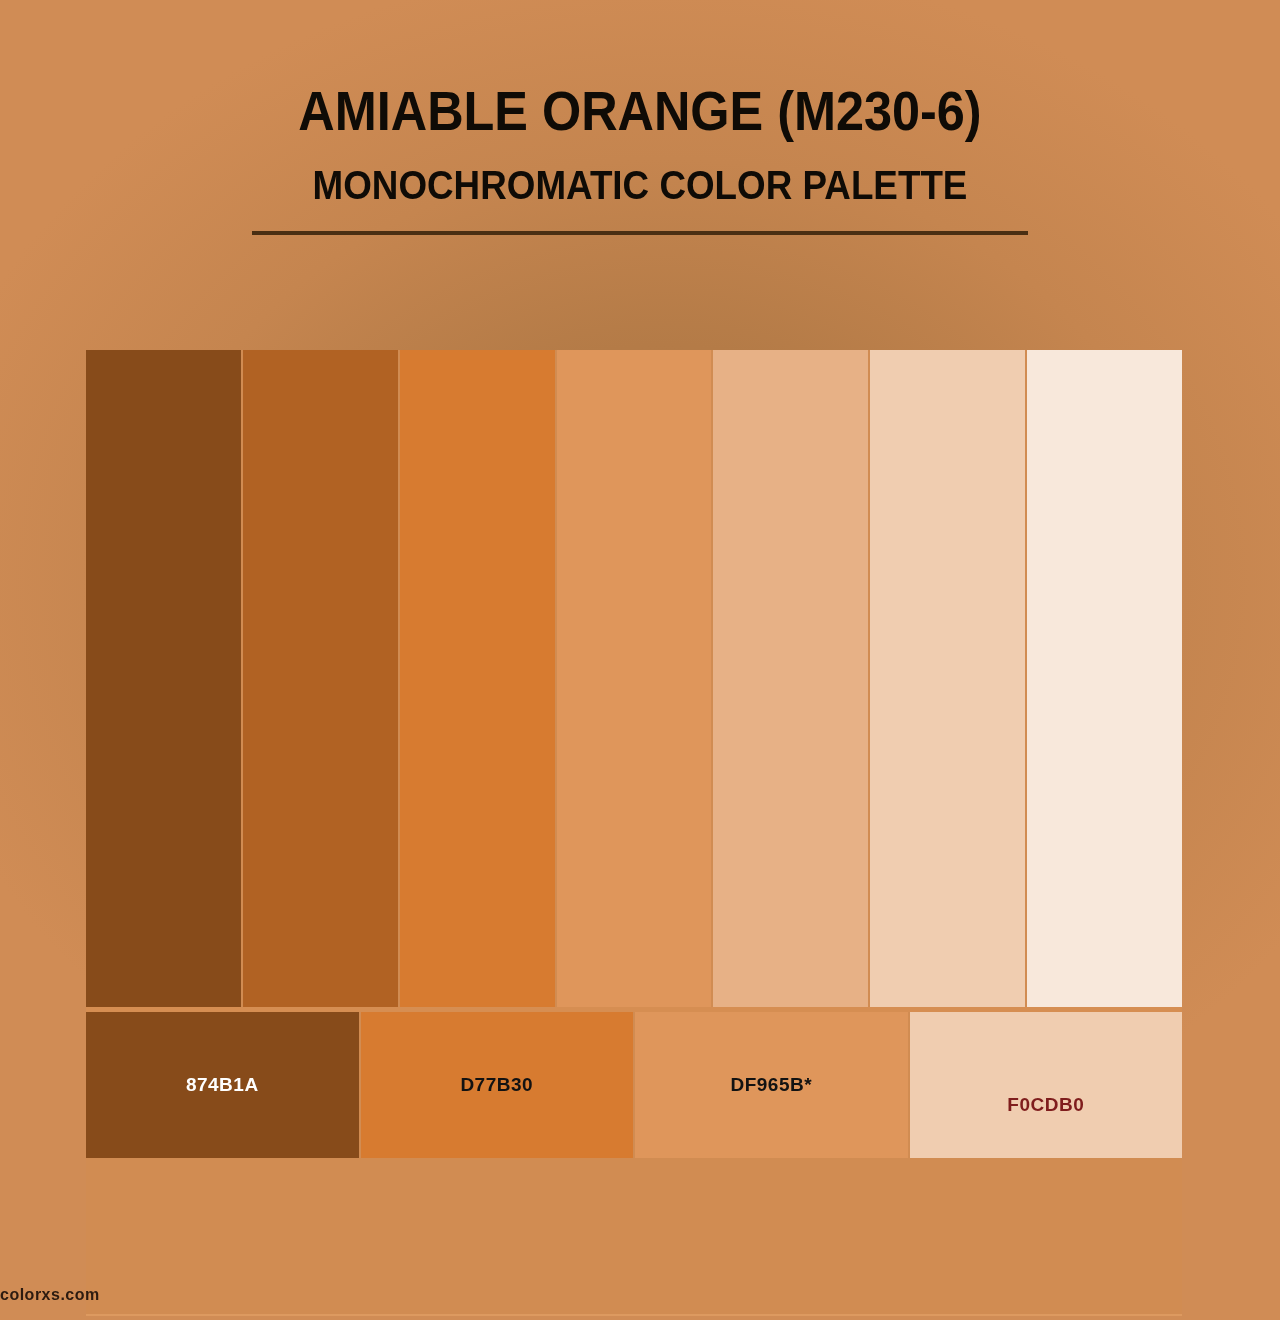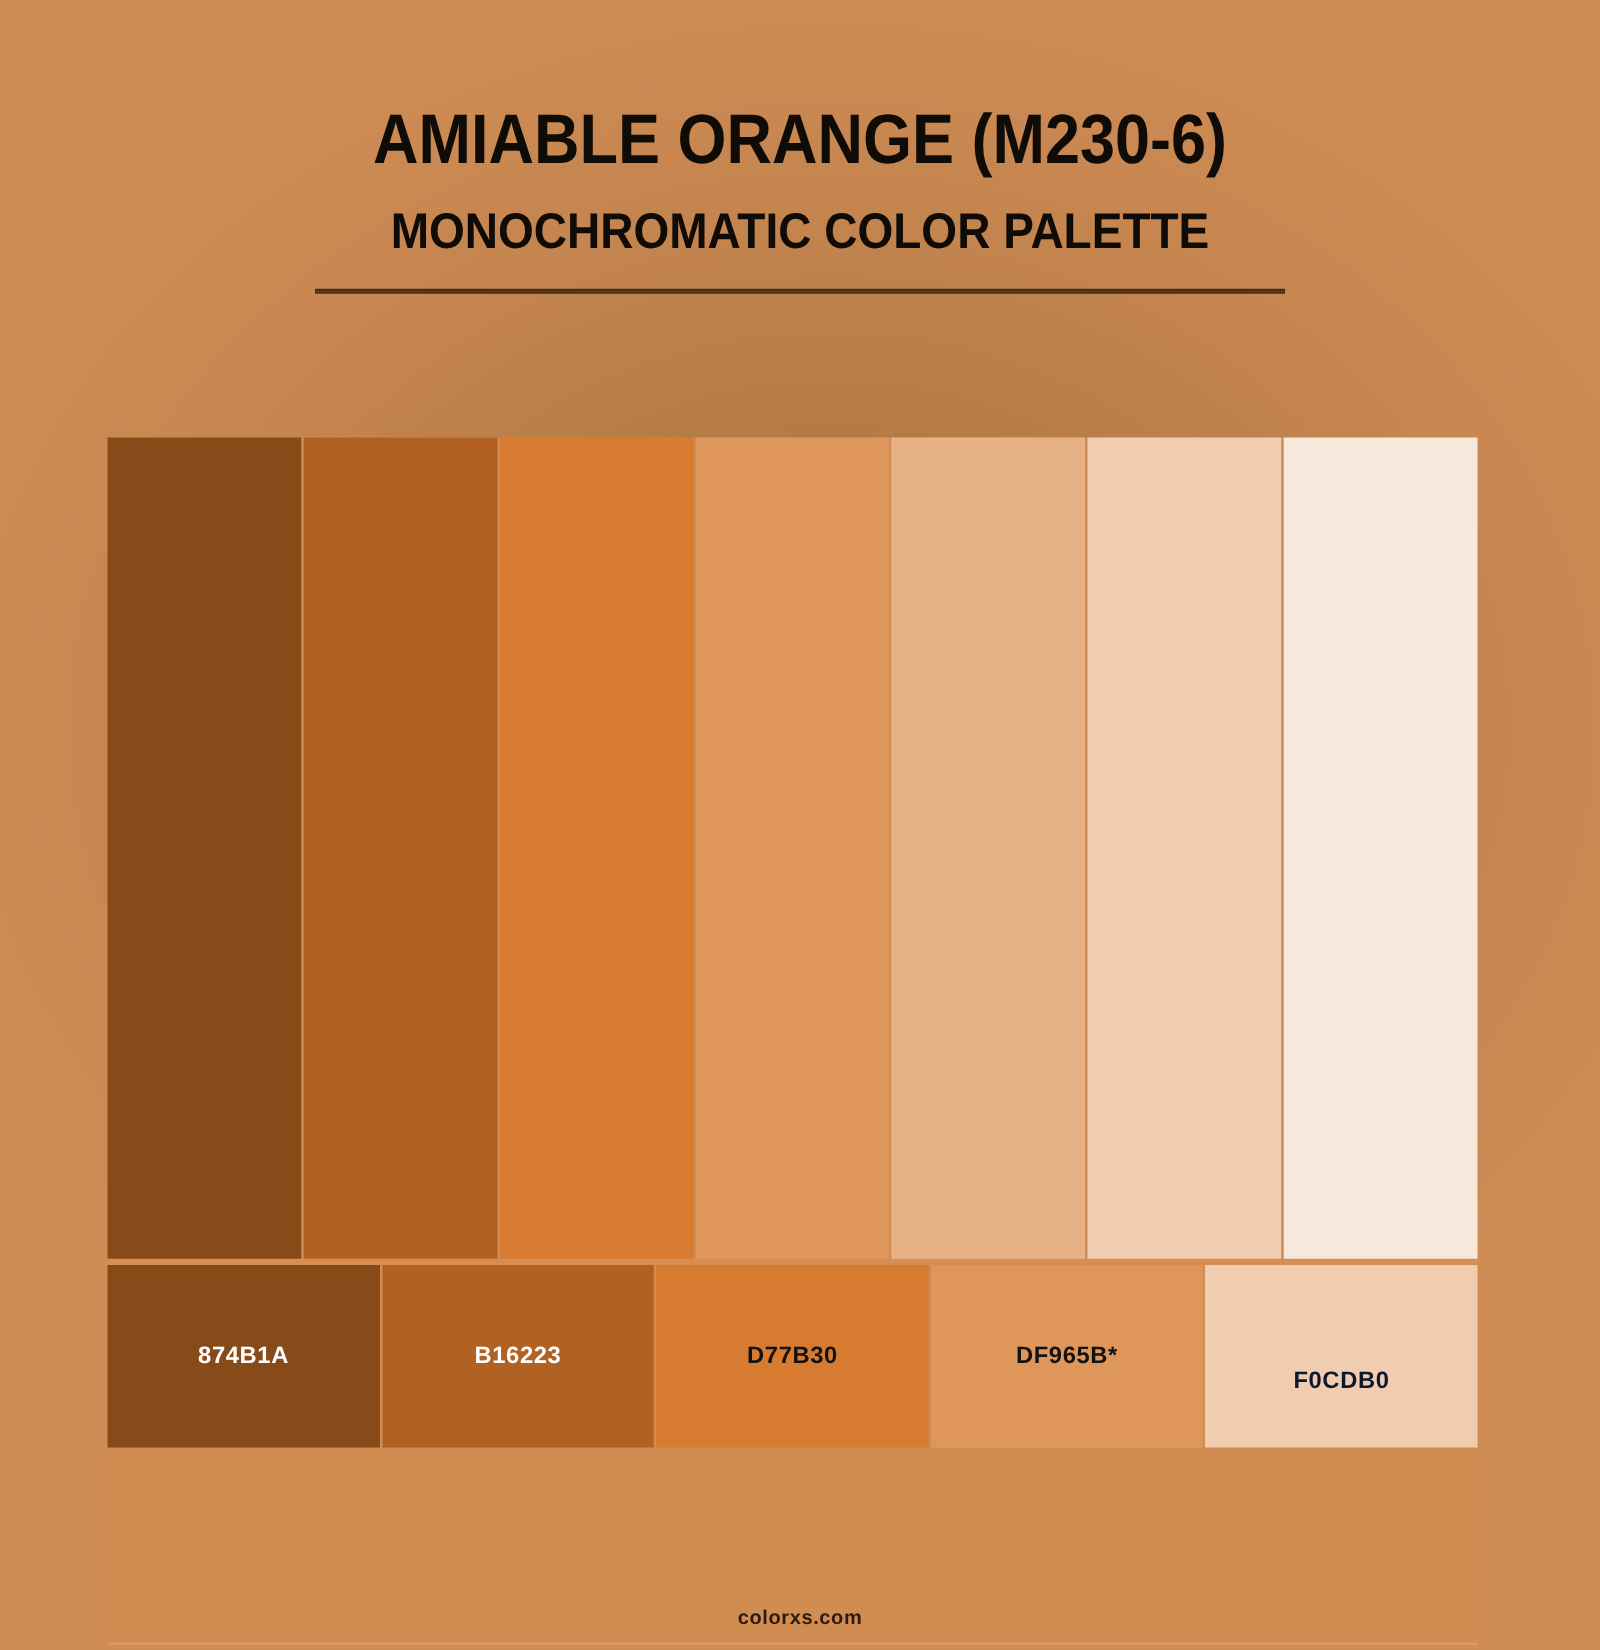--- a/index.html
+++ b/index.html
@@ -82,21 +82,20 @@
   .hex-label {
     font-size: 19px;
     font-weight: 700;
     letter-spacing: 0.5px;
   }
   .footer {
     position: absolute;
     top: 1286px;
     left: 0;
     width: 100%;
-    text-align: center;
   }
   .watermark {
     font-size: 16px;
     font-weight: 700;
     letter-spacing: 0.5px;
     color: #2c1b10;
   }
 </style>
 </head>
 <body>
@@ -117,31 +116,28 @@
         <div class="swatch-cell" style="background: rgb(223, 150, 91);"></div>
         <div class="swatch-cell" style="background: rgb(231, 177, 134);"></div>
         <div class="swatch-cell" style="background: rgb(240, 205, 176);"></div>
         <div class="swatch-cell" style="background: rgb(248, 232, 219);"></div>
       </div>
     <div class="palette-separator"></div>
     <div class="label-row" id="label-row">
         <div class="label-cell" style="background: rgb(135, 75, 26);">
           <span class="hex-label" style="color: rgb(255, 255, 255);">874B1A</span>
         </div>
-        <div class="label-cell" style="background: rgb(177, 98, 35);">
-          <span class="hex-label" style="color: rgb(255, 255, 255);">B16223</span>
-        </div>
         <div class="label-cell" style="background: rgb(215, 123, 48);">
           <span class="hex-label" style="color: rgb(18, 18, 18);">D77B30</span>
         </div>
         <div class="label-cell" style="background: rgb(223, 150, 91);">
           <span class="hex-label" style="color: rgb(18, 18, 18);">DF965B*</span>
         </div>
         <div class="label-cell" style="background: rgb(240, 205, 176);">
-          <span class="hex-label" style="color: #0f172a; margin-top: 40px;">F0CDB0</span>
+          <span class="hex-label" style="color: #7f1d1d; margin-top: 40px;">F0CDB0</span>
         </div>
       </div>
   </div>
 
   <div class="footer">
     <span class="watermark">colorxs.com</span>
   </div>
 
 </div>
 

